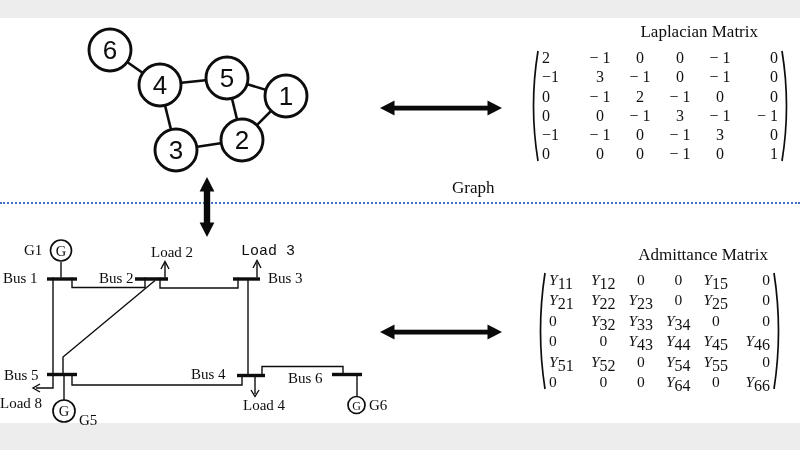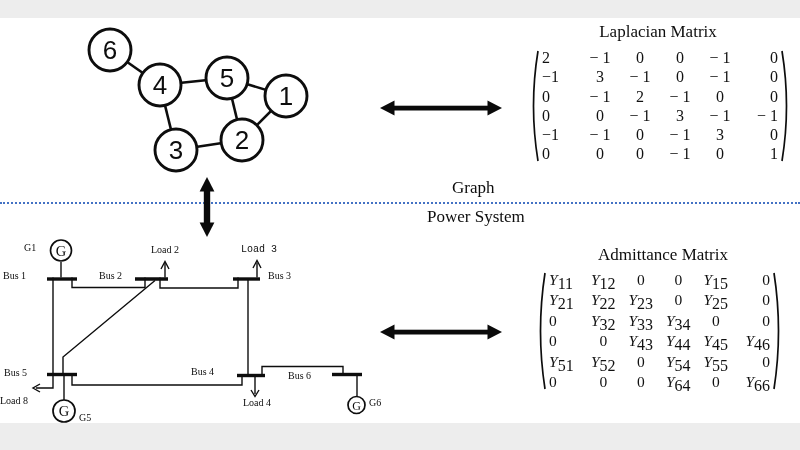--- a/index.html
+++ b/index.html
@@ -4,23 +4,23 @@
 <style>
   html,body{margin:0;padding:0;background:#fff;}
   .stage{position:relative;width:800px;height:450px;background:#ffffff;overflow:hidden;
          font-family:"Liberation Serif","DejaVu Serif",serif;color:#111;}
   .band{position:absolute;left:0;width:800px;background:#ededed;}
   .band-top{top:0;height:18px;}
   .band-bottom{top:423px;height:27px;}
   .dotted-divider{position:absolute;left:0;top:202px;width:800px;height:0;
                   border-top:2px dotted #4472c4;}
   svg.layer{position:absolute;left:0;top:0;width:800px;height:450px;}
-  .lbl{position:absolute;font-size:10px;line-height:1.1;white-space:nowrap;color:#0d0d0d;}
+  .lbl{position:absolute;font-size:15px;line-height:1.1;white-space:nowrap;color:#0d0d0d;}
   .mid-lbl{position:absolute;font-size:17px;white-space:nowrap;color:#0d0d0d;}
-  .mtitle{position:absolute;font-size:17px;text-align:center;color:#0d0d0d;}
+  .mtitle{position:absolute;font-size:17px;text-align:right;color:#0d0d0d;}
   .matrix{position:absolute;display:flex;align-items:stretch;}
   .paren{flex:0 0 auto;}
   .mgrid{display:grid;}
   #laplacian-grid{grid-template-columns:repeat(6,40px);grid-auto-rows:19.3px;font-size:16px;}
   #admittance-grid{grid-template-columns:repeat(6,37.5px);grid-auto-rows:20.4px;font-size:15.5px;}
   .mcell{text-align:center;line-height:19.3px;}
   #admittance-grid .mcell{line-height:20.4px;}
   .mcell.c0{text-align:left;padding-left:2px;}
   .mcell.c5{text-align:right;padding-right:2px;}
   .mcell sub{font-size:16px;line-height:0;}
@@ -109,21 +109,20 @@
       <circle cx="356.5" cy="405" r="8.5"></circle>
     </g>
     <g font-family="&quot;Liberation Serif&quot;,&quot;DejaVu Serif&quot;,serif" fill="#0d0d0d" text-anchor="middle">
       <text x="61" y="255.5" font-size="14.5">G</text>
       <text x="64" y="416" font-size="14.5">G</text>
       <text x="356.5" y="409.5" font-size="12">G</text>
     </g>
   </svg>
 
   <div class="mid-lbl" style="left:452px;top:178px;text-align:right;">Graph</div>
-  <div class="mid-lbl" style="left:427px;top:207px;">Power System</div>
 
   <div class="mtitle" style="left:558px;top:22px;width:200px;">Laplacian Matrix</div>
   <div class="mtitle" style="left:558px;top:245px;width:210px;">Admittance Matrix</div>
 
   <div class="matrix" style="left:527px;top:48px;">
     <svg class="paren" width="13" height="116">
         <path d="M11 3 Q 2 58 11 113" stroke="#0d0d0d" stroke-width="1.7" fill="none"></path>
       </svg>
     <div class="mgrid" id="laplacian-grid">
         <div class="mcell c0">2</div>

